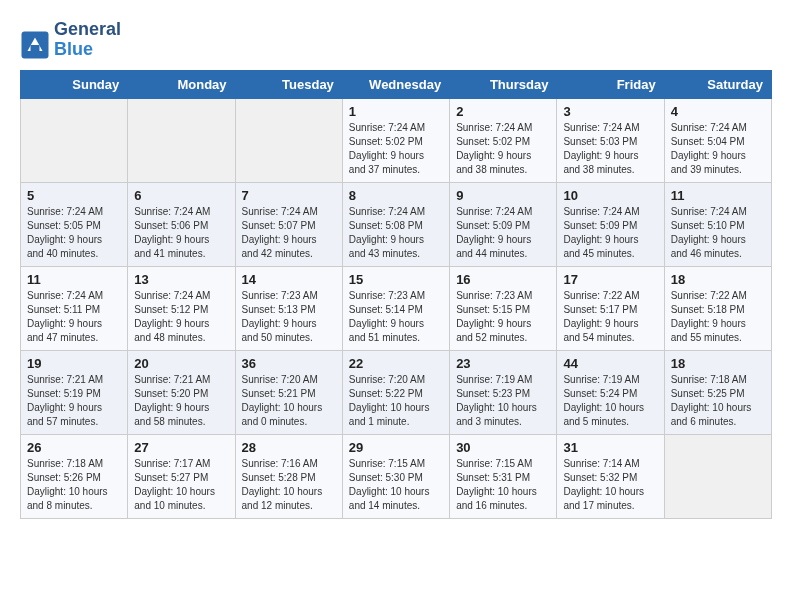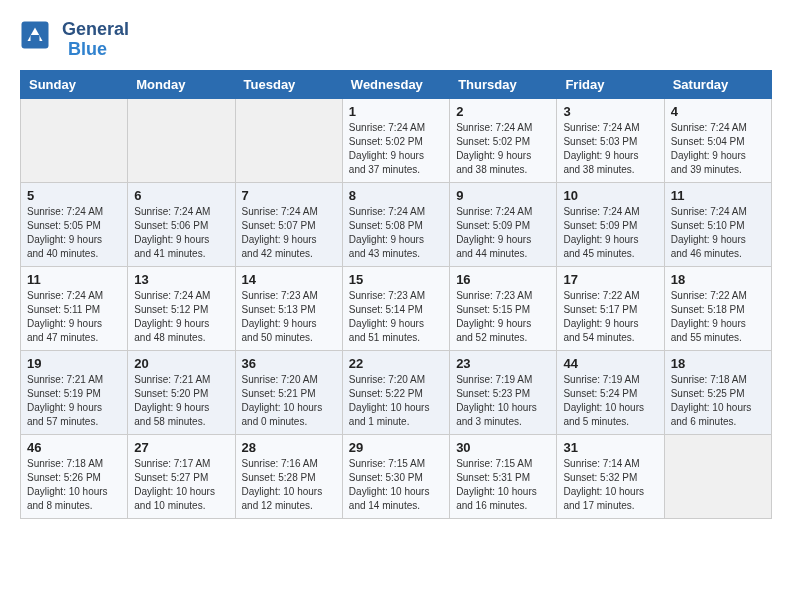--- a/index.html
+++ b/index.html
@@ -11,22 +11,22 @@
       padding: 20px;
     }
     .header-area {
       display: flex;
       justify-content: space-between;
       align-items: flex-start;
       margin-bottom: 10px;
     }
     .logo {
       display: flex;
-      align-items: flex-start;
-      gap: 12px;
+      align-items: flex-end;
+      gap: 4px;
     }
     .logo-text {
       font-size: 18px;
       font-weight: bold;
       color: #2c5282;
       line-height: 1.1;
     }
     .logo-icon {
       width: 30px;
       height: 30px;
@@ -44,21 +44,21 @@
       color: #444;
     }
     .calendar {
       width: 100%;
       border-collapse: collapse;
       border: 1px solid #ccc;
     }
     .calendar th {
       background-color: #2b6cb0;
       color: white;
-      text-align: left;
+      text-align: right;
       padding: 6px 8px;
       font-size: 13px;
       border: 1px solid #2b6cb0;
     }
     .calendar td {
       vertical-align: top;
       border: 1px solid #ccc;
       padding: 5px 6px;
       width: calc(100% / 7);
       min-height: 80px;
@@ -91,21 +91,21 @@
 
 <div class="header-area">
   <div class="logo">
     <svg class="logo-icon" viewBox="0 0 40 40">
       <rect x="2" y="2" width="36" height="36" rx="4" fill="#2b6cb0"></rect>
       <polygon points="10,28 20,10 30,28" fill="white"></polygon>
       <rect x="14" y="20" width="12" height="8" fill="#2b6cb0"></rect>
     </svg>
     <div class="logo-text">
       <div>General</div>
-      <div style="color:#3182ce;margin-left:6px;">Blue</div>
+      <div style="color:#3182ce;">Blue</div>
     </div>
   </div>
   <div class="title-area">
     <div class="month-title"></div>
     <div class="location-title"></div>
   </div>
 </div>
 
 <table class="calendar">
   <thead>
@@ -301,21 +301,21 @@
         <td>
           <span class="day-number">18</span>
           <div class="day-info" style="white-space: pre-line;">Sunrise: 7:18 AM
 Sunset: 5:25 PM
 Daylight: 10 hours
 and 6 minutes.</div>
         </td>
       </tr>
       <tr>
         <td>
-          <span class="day-number">46</span>
+          <span class="day-number">26</span>
           <div class="day-info" style="white-space: pre-line;">Sunrise: 7:18 AM
 Sunset: 5:26 PM
 Daylight: 10 hours
 and 8 minutes.</div>
         </td>
         <td>
           <span class="day-number">27</span>
           <div class="day-info" style="white-space: pre-line;">Sunrise: 7:17 AM
 Sunset: 5:27 PM
 Daylight: 10 hours

